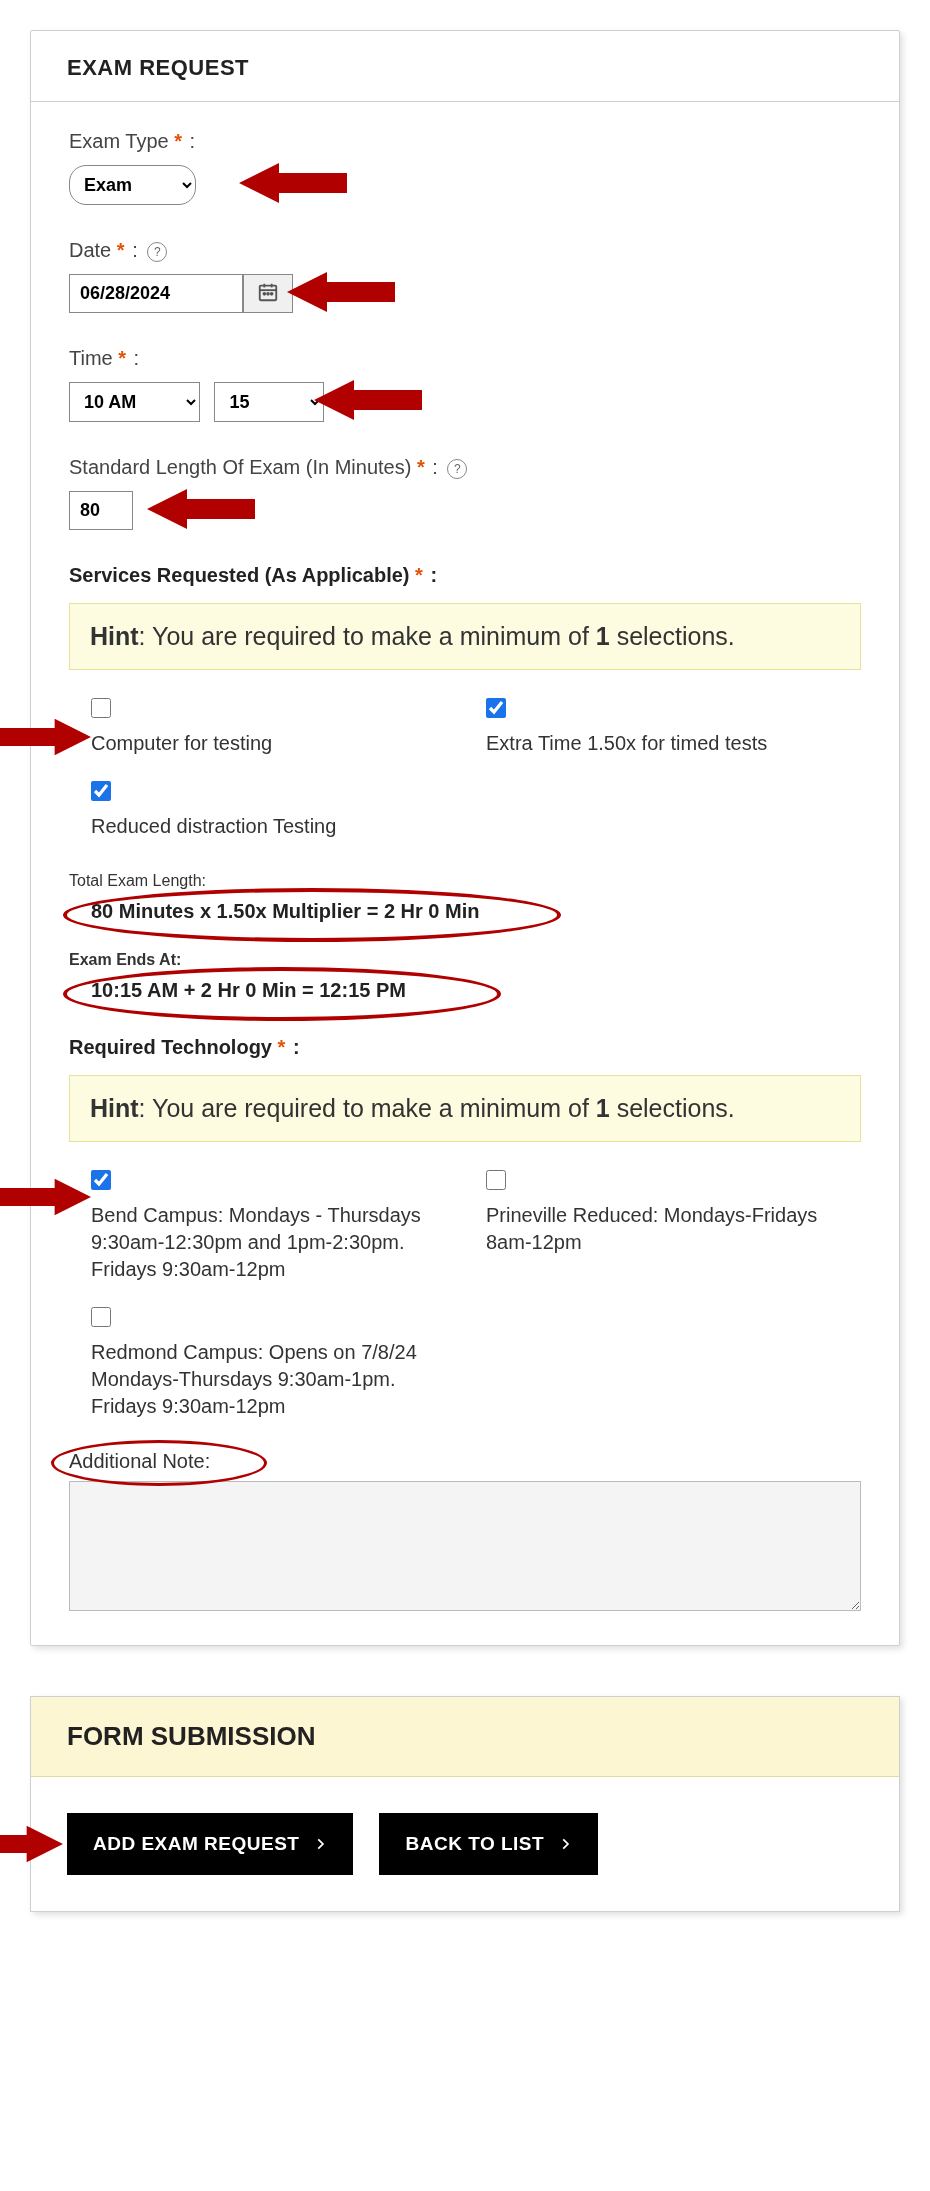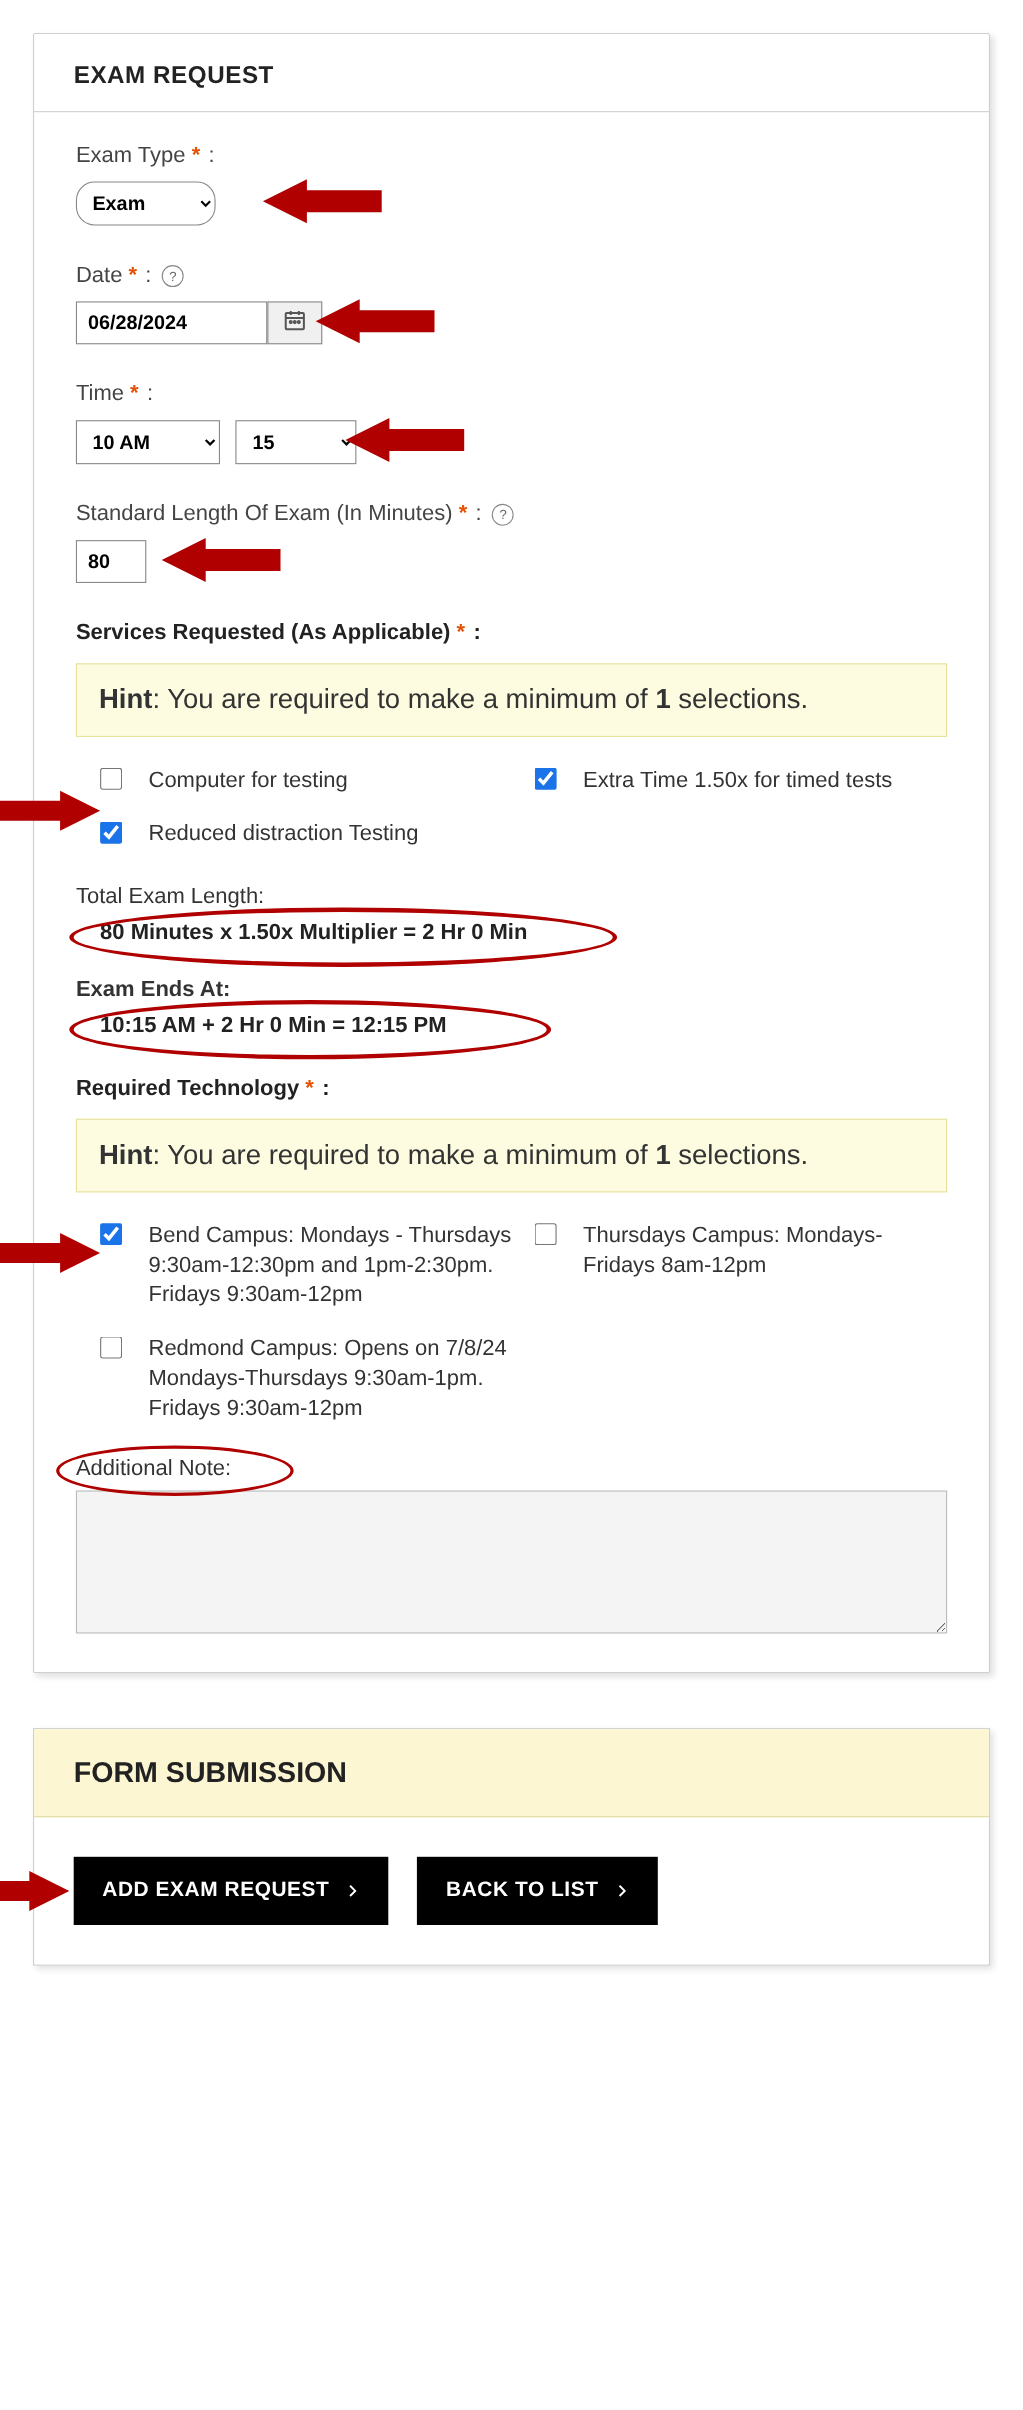--- a/index.html
+++ b/index.html
@@ -34,25 +34,25 @@
   .date-input{width:174px;border-right:none;}
   .date-btn{width:48px;border:1px solid #888;background:#f0f0f0;display:inline-flex;align-items:center;justify-content:center;cursor:pointer;}
   .sel-hour{width:131px;margin-right:10px;}
   .sel-min{width:110px;}
   .len-input{width:64px;text-align:left;}
 
   .hint-box{border:1px solid var(--hint-border);background:var(--hint-bg);padding:18px 20px;font-size:25px;color:#333;margin-top:16px;margin-bottom:26px;}
   .hint-box b{font-weight:700;}
 
   .chk-grid{display:grid;grid-template-columns:1fr 1fr;column-gap:20px;row-gap:22px;margin-left:22px;}
-  .chk-row{display:flex;align-items:flex-start;gap:24px;}
+  .chk-row{display:flex;align-items:flex-start;gap:12px;flex-direction:column;}
   .chk-row input[type=checkbox]{width:20px;height:20px;margin:2px 0 0 0;accent-color:var(--blue);flex:0 0 auto;}
   .chk-label{font-size:20px;line-height:1.35;color:#333;}
 
-  .calc-label{font-size:20px;color:#333;margin-top:32px;margin-bottom:10px;}
+  .calc-label{font-size:16px;color:#333;margin-top:32px;margin-bottom:10px;}
   .calc-value{font-size:20px;font-weight:700;margin-left:22px;}
 
   .sect-label{font-size:20px;font-weight:700;color:#222;margin-top:18px;margin-bottom:4px;}
   .note-label{font-size:20px;color:#333;margin-top:30px;margin-bottom:8px;}
   textarea{width:100%;height:130px;border:1px solid #bbb;background:#f4f4f4;font-family:inherit;font-size:16px;padding:8px;box-sizing:border-box;resize:both;}
 
   .submit-card{border:1px solid var(--border);background:#fff;box-shadow:3px 3px 6px rgba(0,0,0,.12);}
   .submit-header{background:var(--submit-bg);padding:24px 36px;font-weight:700;font-size:26px;border-bottom:1px solid #e3dca0;}
   .submit-body{padding:36px;display:flex;gap:26px;align-items:flex-end;}
   .btn{display:inline-flex;align-items:center;gap:14px;background:#000;color:#fff;font-weight:700;font-size:19px;border:none;padding:20px 26px;cursor:pointer;letter-spacing:.5px;}
@@ -203,21 +203,21 @@
         <div class="hint-box">
           <b>Hint</b><span>: You are required to make a minimum of </span><b>1</b><span> selections.</span>
         </div>
         <div class="chk-grid">
           <div class="chk-row">
             <input type="checkbox" checked="" style="">
             <span class="chk-label">Bend Campus: Mondays - Thursdays 9:30am-12:30pm and 1pm-2:30pm. Fridays 9:30am-12pm</span>
           </div>
           <div class="chk-row">
             <input type="checkbox" style="">
-            <span class="chk-label">Thursdays Campus: Mondays-Fridays 8am-12pm</span>
+            <span class="chk-label">Prineville Reduced: Mondays-Fridays 8am-12pm</span>
           </div>
           <div class="chk-row">
             <input type="checkbox" style="">
             <span class="chk-label">Redmond Campus: Opens on 7/8/24 Mondays-Thursdays 9:30am-1pm. Fridays 9:30am-12pm</span>
           </div>
         </div>
         <div class="arrow" style="left:-78px;top:136px;">
           <svg width="100" height="50" viewBox="0 0 110 50">
               <polygon fill="#b00000" points="110,25 70,5 70,15 2,15 2,35 70,35 70,45"></polygon>
             </svg>

